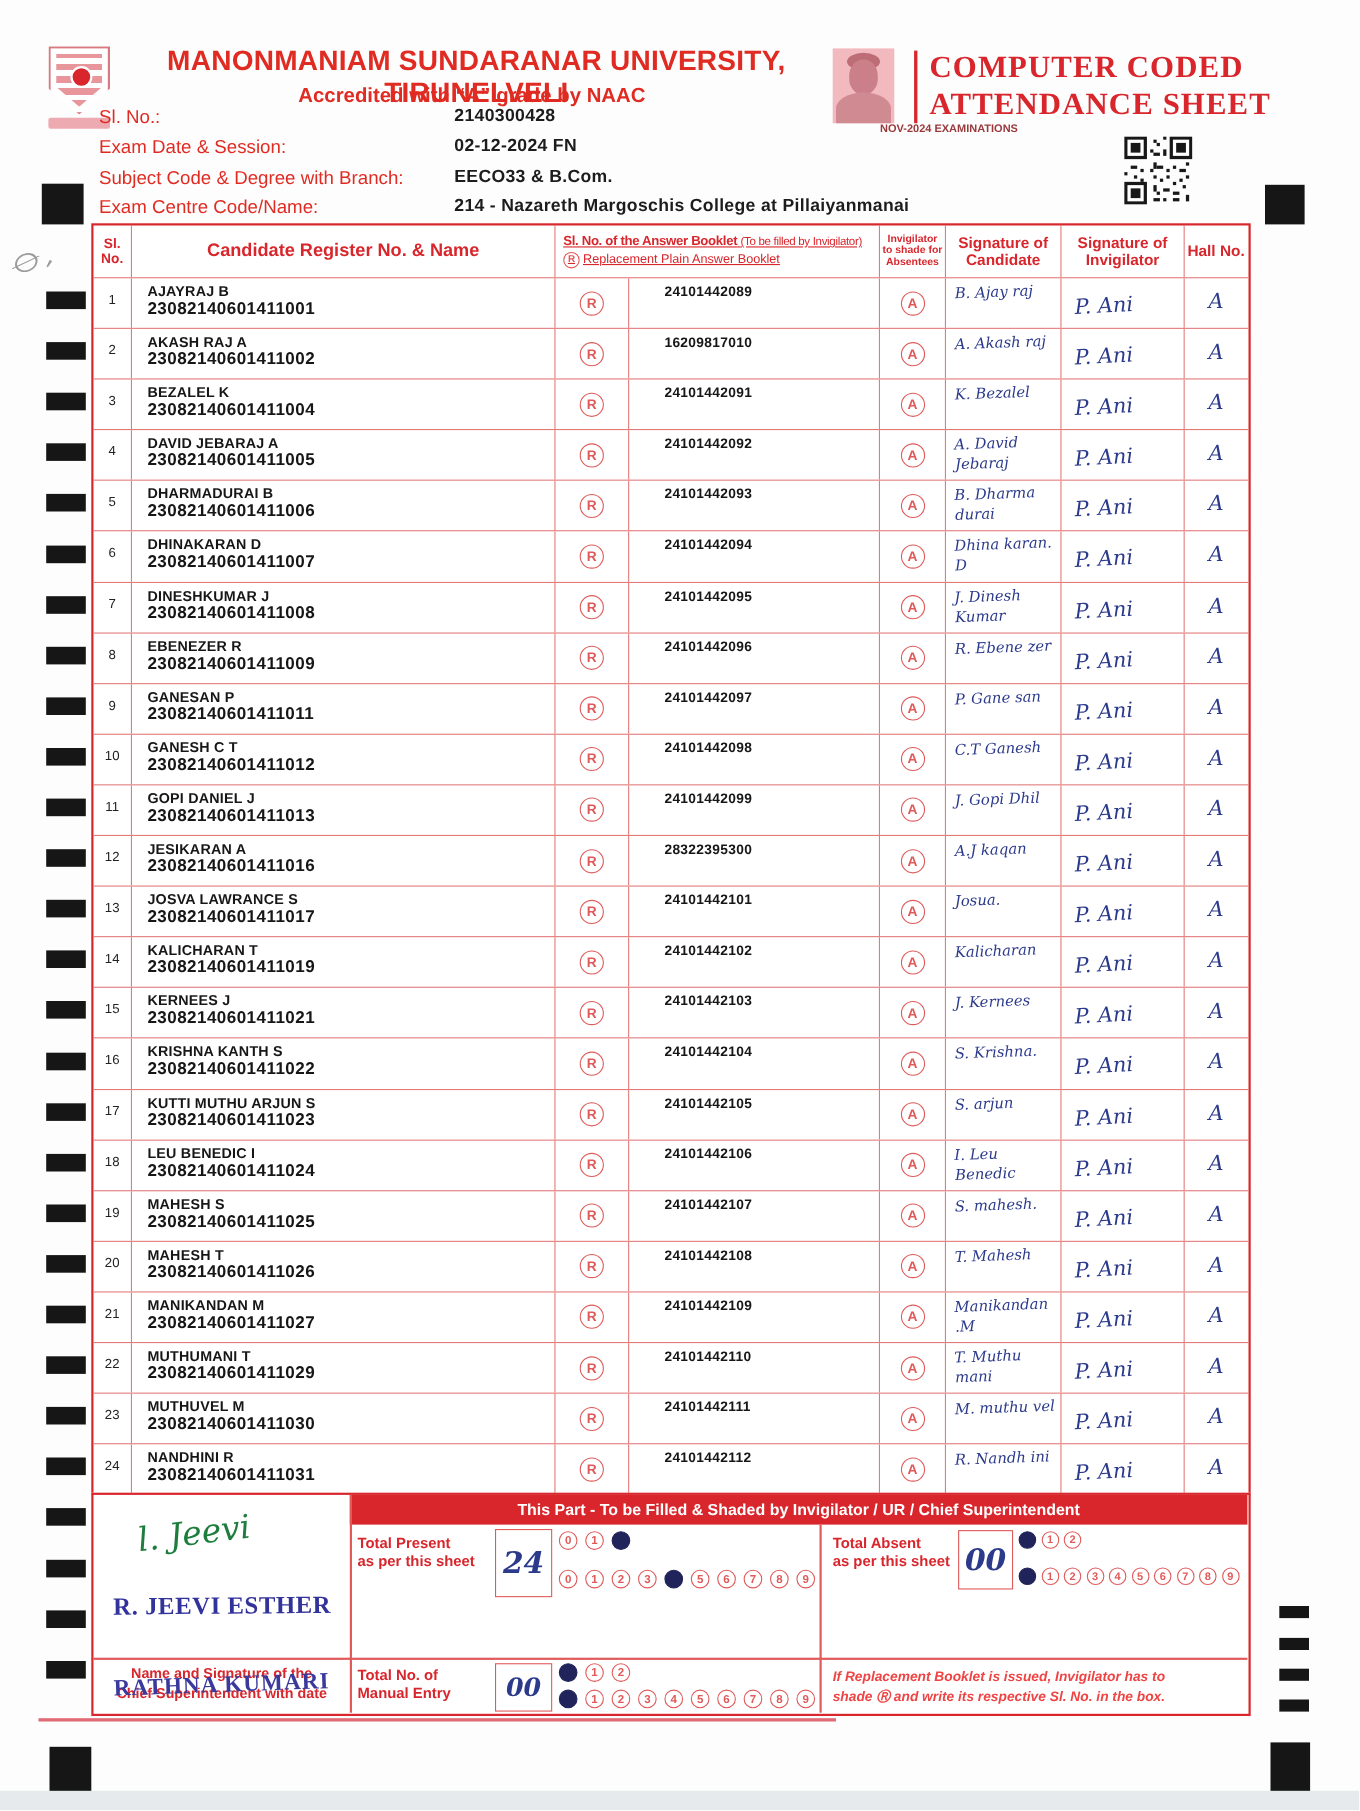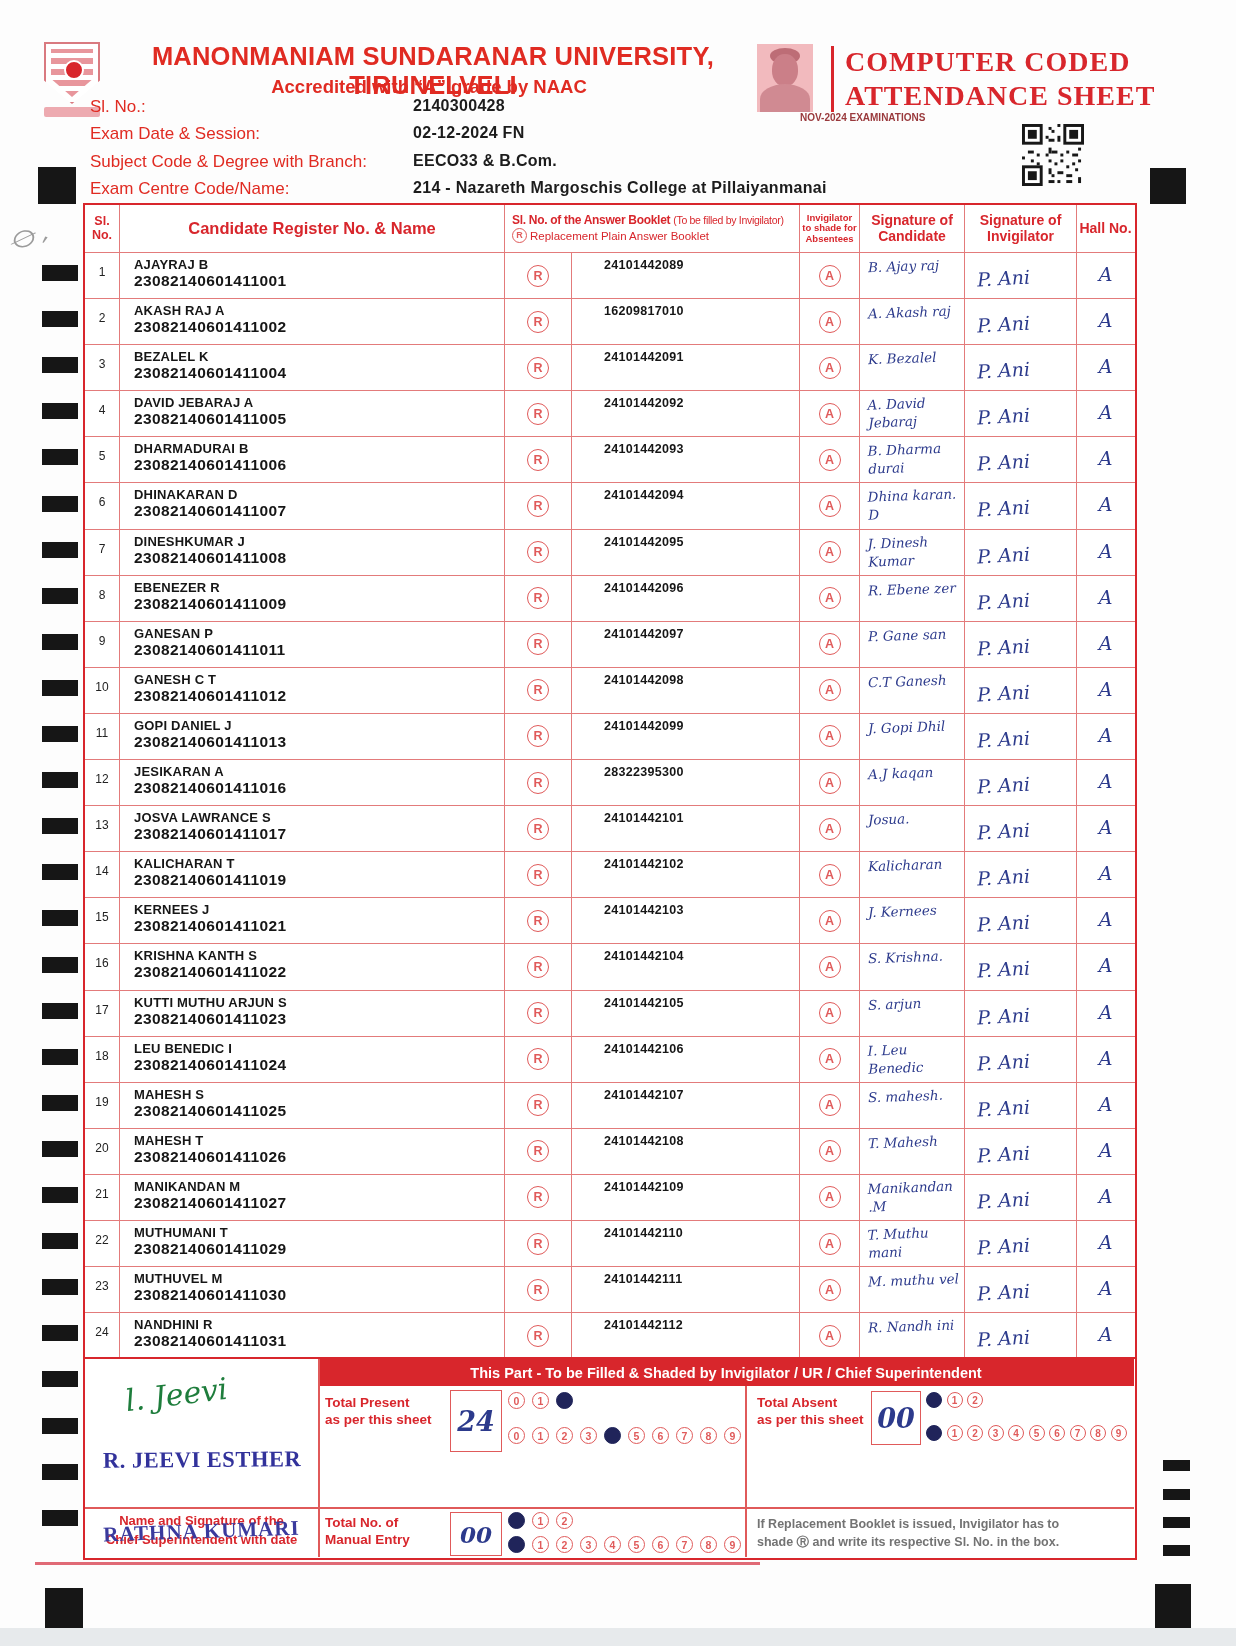--- a/index.html
+++ b/index.html
@@ -47,21 +47,21 @@
   .tablebox{position:absolute;left:83px;top:203px;width:1054px;box-sizing:border-box;
             border:2.5px solid #d8262c;background:#fff;}
   .grid{display:grid;grid-template-columns:35px 385px 67px 228px 60px 105px 112px 57px;}
   .thead{height:47px;border-bottom:1.6px solid #e37b7b;}
   .thead .hc{border-right:1.4px solid #e37b7b;color:#d8262c;display:flex;flex-direction:column;
              align-items:center;justify-content:center;text-align:center;line-height:1.08;
              padding:2px;box-sizing:border-box;overflow:hidden;}
   .thead .hc:last-child{border-right:none;}
   .h-sl{font-size:12.5px;font-weight:bold;}
   .h-cand{font-size:16.5px;font-weight:bold;}
-  .h-book{align-items:flex-start !important;text-align:right;padding-left:7px !important;}
+  .h-book{align-items:flex-start !important;text-align:right;padding-left:7px !important;text-decoration:underline;}
   .h-book .l1{font-size:12px;font-weight:bold;white-space:nowrap;letter-spacing:-.3px;}
   .h-book .l1 .lt{font-size:10.5px;font-weight:normal;}
   .h-book .l2{font-size:11.5px;font-weight:normal;margin-top:2px;display:flex;align-items:center;gap:3px;}
   .h-inv{font-size:9.5px;font-weight:bold;}
   .h-sig{font-size:14px;font-weight:bold;}
   .trow{height:46.1px;border-bottom:1.4px solid #e37b7b;box-sizing:border-box;}
   .trow:last-child{border-bottom:none;}
   .trow .c{border-right:1.4px solid #e37b7b;box-sizing:border-box;overflow:visible;}
   .trow .c:last-child{border-right:none;}
   .c-sl{font-size:12px;color:#222;text-align:center;padding-top:12px;}
@@ -95,21 +95,21 @@
   .valbox{position:absolute;border:1.6px solid #e05a5a;background:#fff;display:flex;
           align-items:center;justify-content:center;}
   .valbox .hw{font-size:27px;font-weight:bold;}
   .bubrow{position:absolute;display:flex;gap:7px;}
   .bubrow.tight{gap:4.5px;}
   .bub{width:17px;height:17px;border:1.6px solid #e05a5a;border-radius:50%;box-sizing:border-box;
        display:inline-flex;align-items:center;justify-content:center;font-size:10.5px;
        font-weight:bold;color:#e05a5a;background:#fff;flex:0 0 auto;}
   .bubrow.tight .bub{width:16px;height:16px;font-size:10px;}
   .bub.on{background:#20245a;border-color:#20245a;color:transparent;}
-  .note{position:absolute;font-size:12.5px;font-weight:bold;color:#737373;line-height:1.45;}
+  .note{position:absolute;font-size:12.5px;font-weight:bold;color:#ef4444;line-height:1.45;font-style:italic;}
   .chief-sig{position:absolute;left:40px;top:18px;font-family:"DejaVu Serif",serif;font-style:italic;
              font-size:30px;color:#1e7d3c;transform:rotate(-7deg);}
   .stamp1{position:absolute;left:4px;top:88px;width:226px;text-align:center;font-size:22.5px;
           font-weight:bold;color:#32329b;font-family:"Liberation Serif",serif;letter-spacing:.5px;
           transform:rotate(-.5deg);}
   .chief-lbl{position:absolute;left:0;top:153px;width:233px;text-align:center;font-size:13px;
              font-weight:bold;color:#d8262c;line-height:1.45;}
   .stamp2{position:absolute;left:0;top:160px;width:233px;text-align:center;font-size:21px;
           font-weight:bold;color:#3a3a9d;font-family:"Liberation Serif",serif;letter-spacing:1px;
           transform:rotate(-2deg);}

